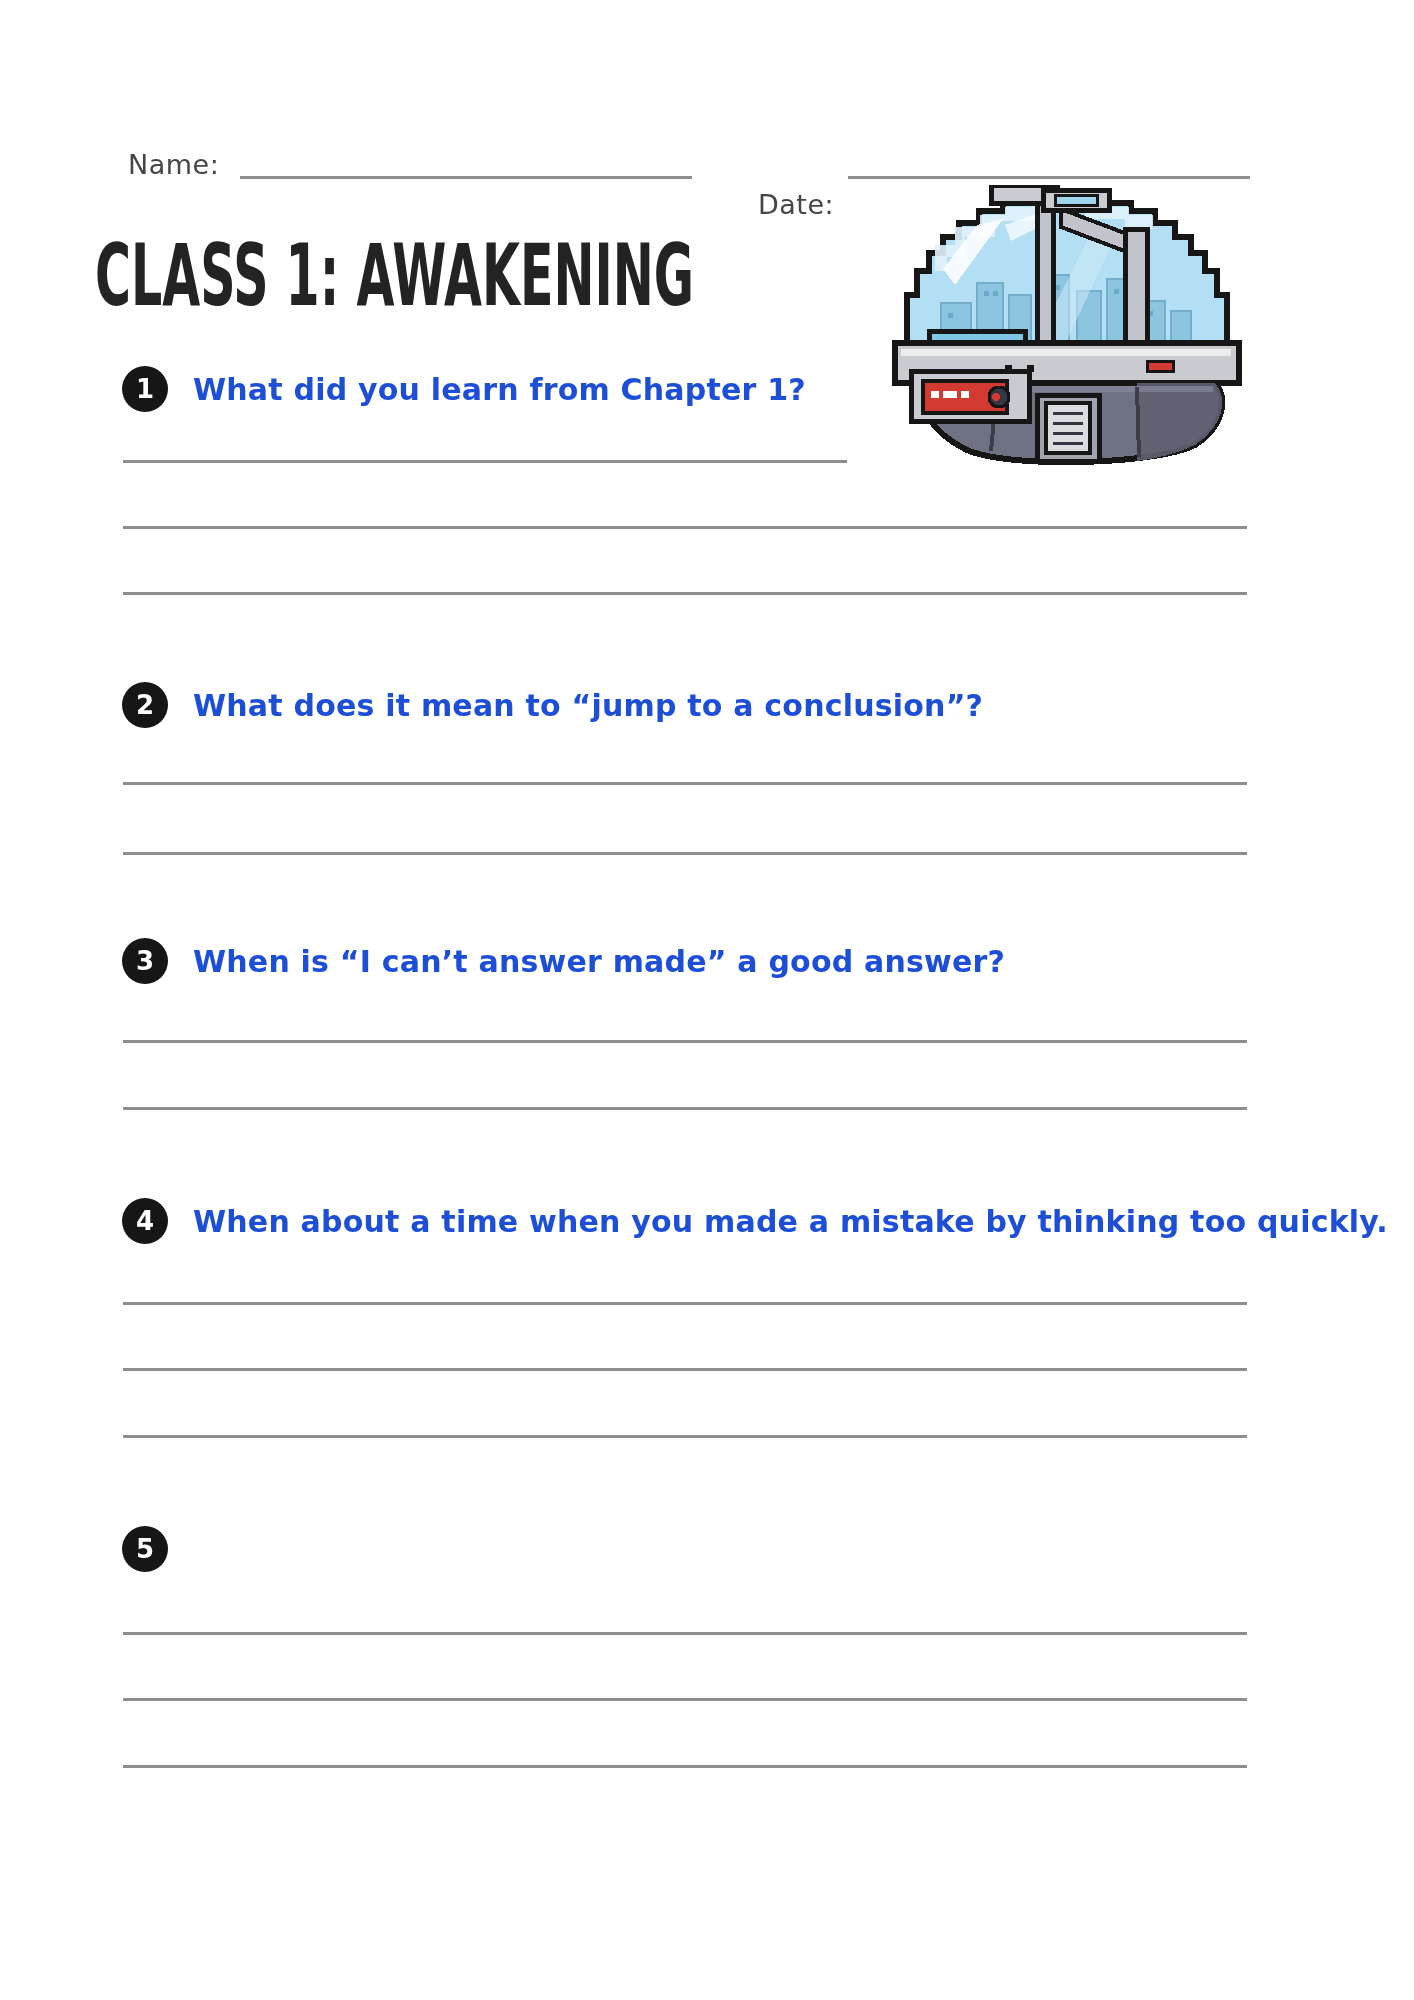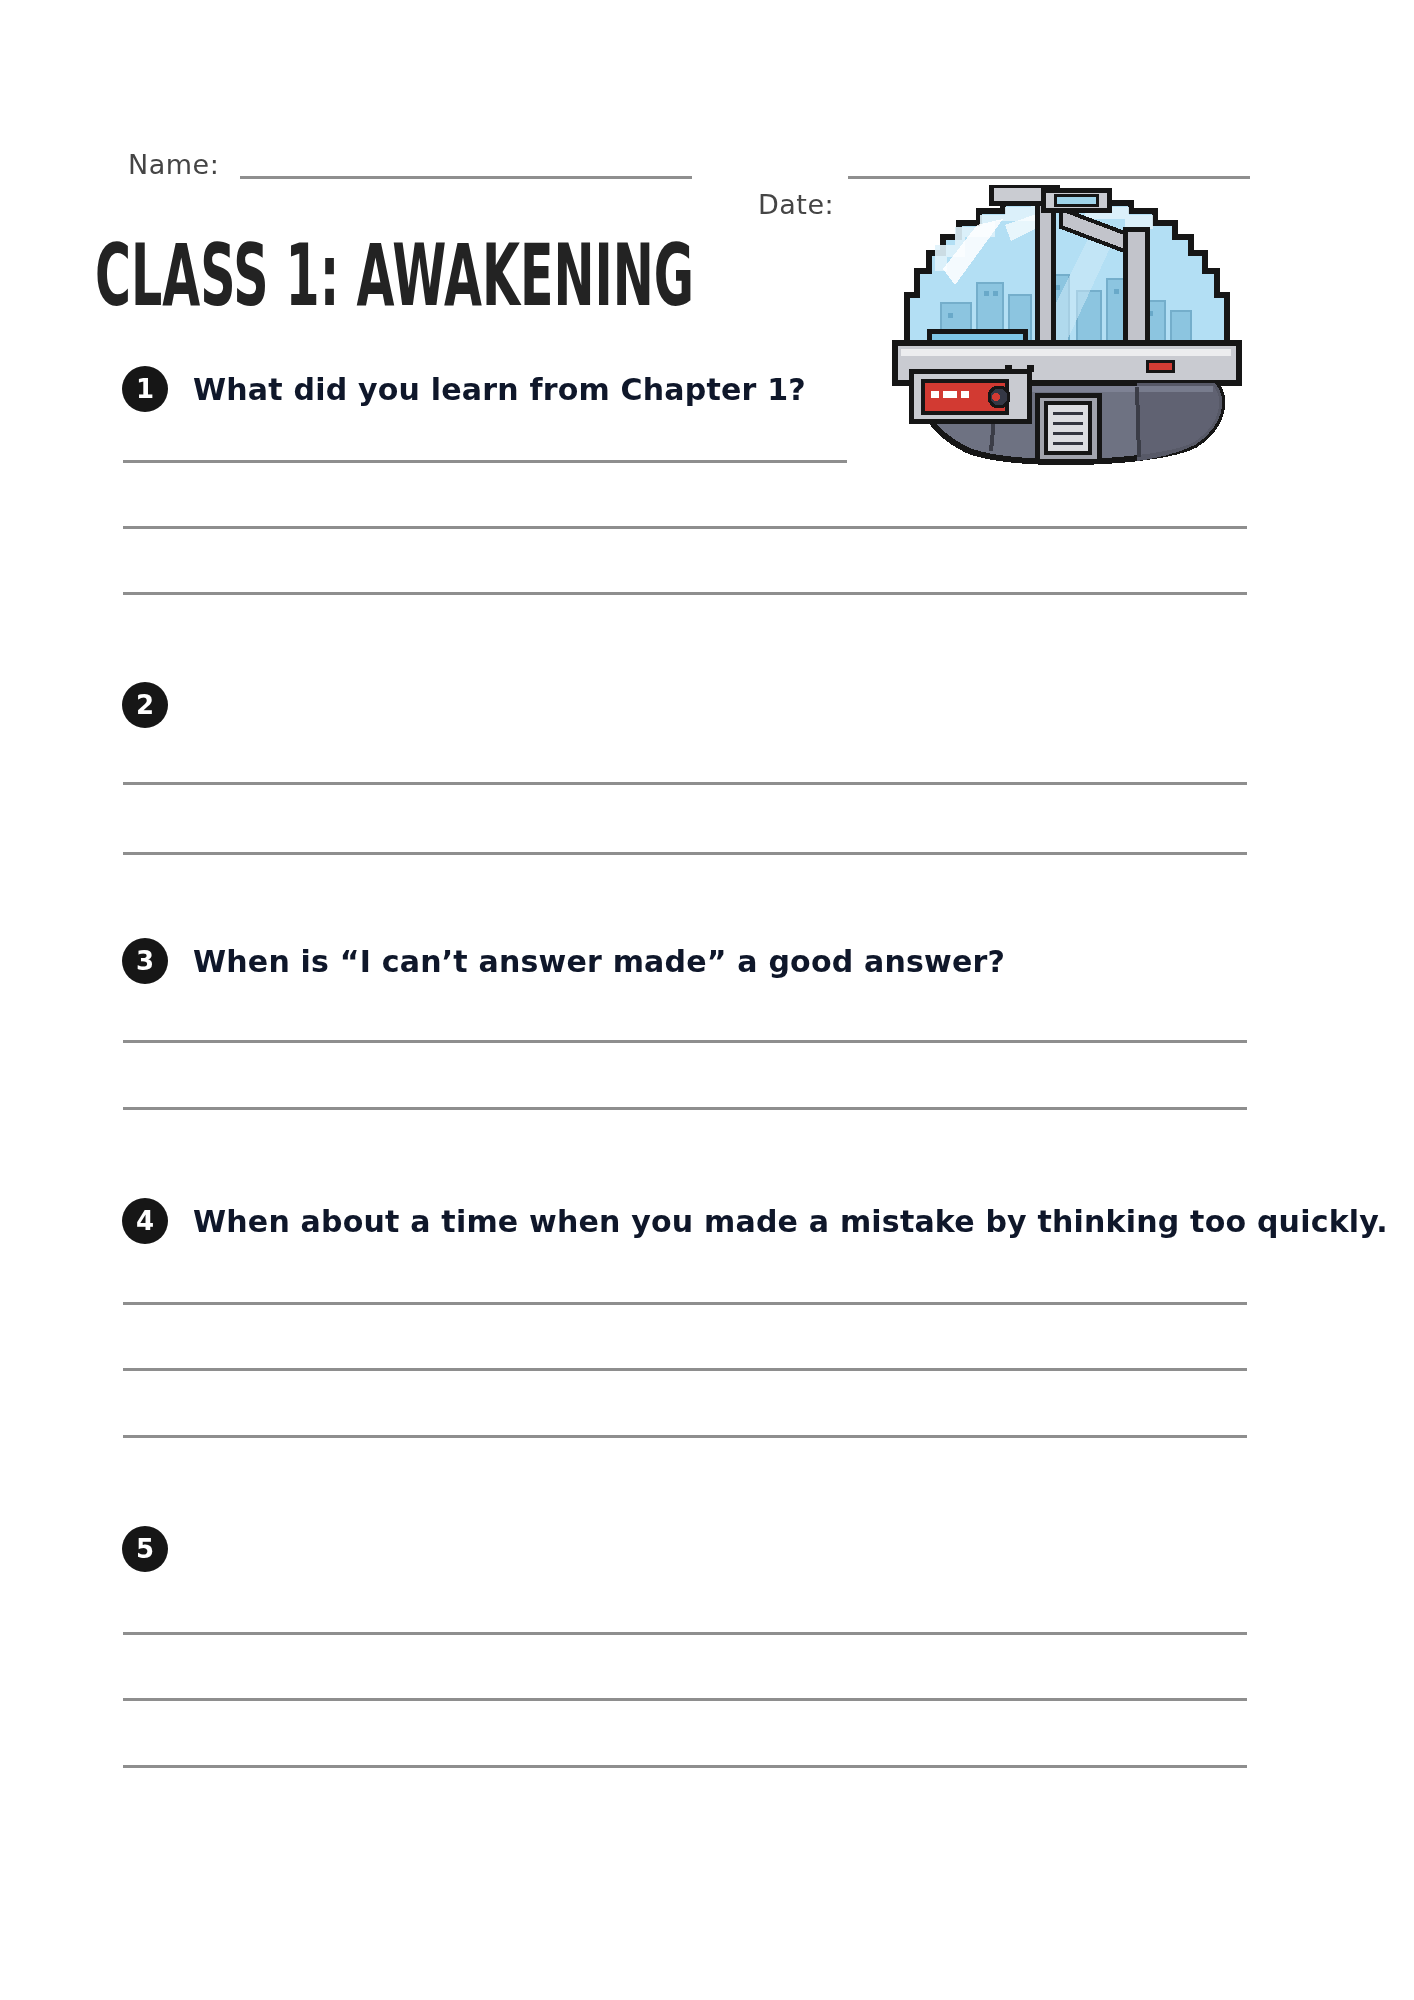--- a/index.html
+++ b/index.html
@@ -51,21 +51,21 @@
     font-size:26px;
     font-weight:bold;
     display:flex;
     align-items:center;
     justify-content:center;
     flex:0 0 auto;
   }
   .q-text{
     font-size:30px;
     font-weight:600;
-    color:#0f172a;
+    color:#1d4ed8;
     letter-spacing:0.2px;
     white-space:nowrap;
   }
   .answer-line{
     position:absolute;
     left:123px;
     height:0;
     border-top:3px solid #8e8e8e;
   }
   .dome{
@@ -162,20 +162,21 @@
     <div class="q-text">What did you learn from Chapter 1?</div>
   </div>
   <div class="answer-line" style="top:460px;width:724px;"></div>
   <div class="answer-line" style="top:526px;width:1124px;"></div>
   <div class="answer-line" style="top:592px;width:1124px;"></div>
 
   <div class="question" style="top:682px;">
     <div class="q-badge">
         <span>2</span>
       </div>
+    <div class="q-text">What does it mean to “jump to a conclusion”?</div>
   </div>
   <div class="answer-line" style="top:782px;width:1124px;"></div>
   <div class="answer-line" style="top:852px;width:1124px;"></div>
 
   <div class="question" style="top:938px;">
     <div class="q-badge">
         <span>3</span>
       </div>
     <div class="q-text">When is “I can’t answer made” a good answer?</div>
   </div>

